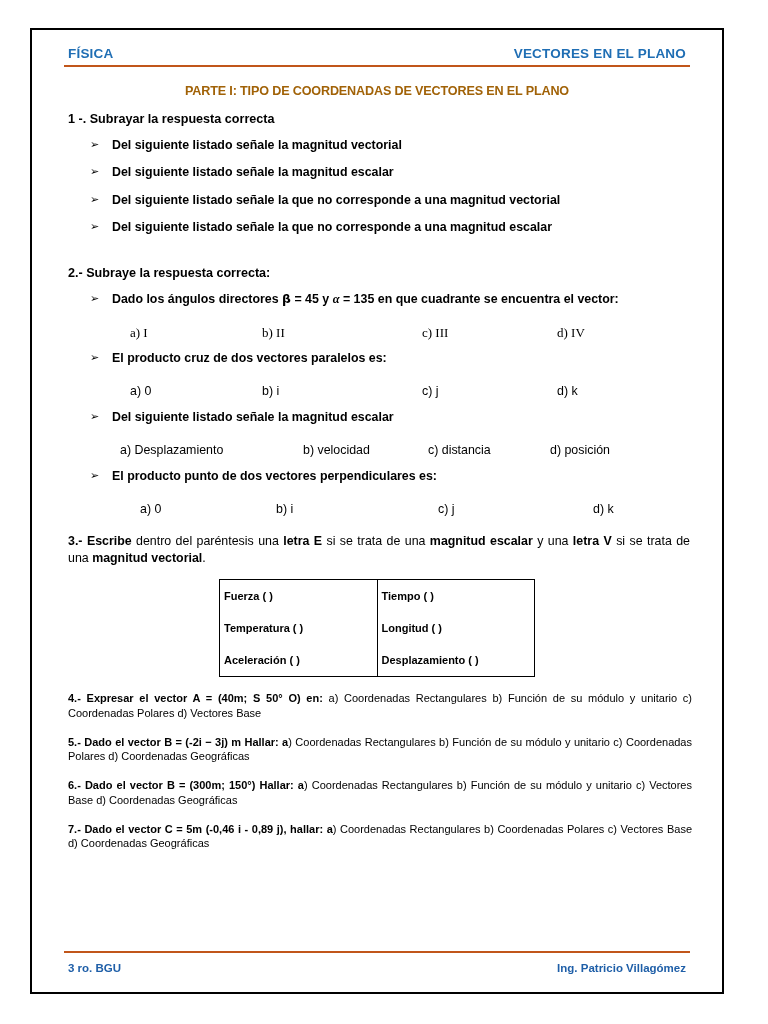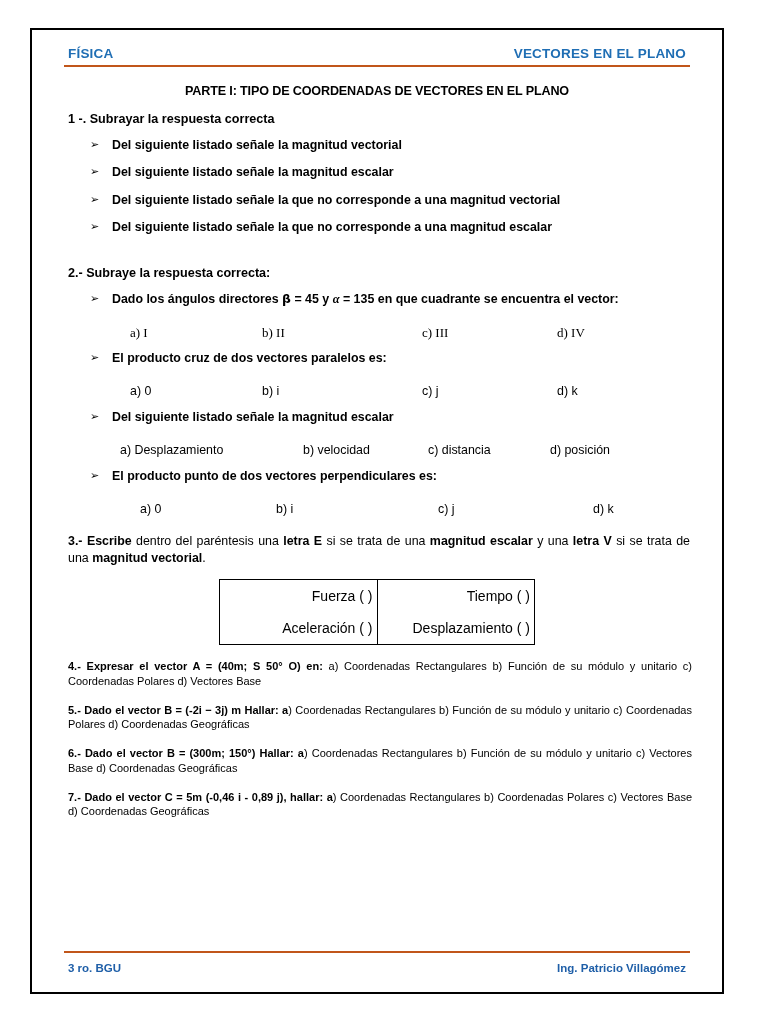--- a/index.html
+++ b/index.html
@@ -50,21 +50,21 @@
   }
   .rule {
     height: 0;
     border-top: 2px solid #c1561a;
     margin: 4px 6px 0 6px;
   }
 
   
   .part-title {
     text-align: center;
-    color: #000000;
+    color: #a16207;
     font-weight: bold;
     font-size: 12.6px;
     margin: 17px 0 0 0;
     letter-spacing: -0.15px;
   }
 
   
   .q-head {
     font-weight: bold;
     font-size: 12.6px;
@@ -128,24 +128,25 @@
   }
   table.mag {
     border-collapse: collapse;
     border: 1px solid #000000;
     width: 316px;
     table-layout: fixed;
   }
   table.mag td {
     border: 0;
     border-left: 1px solid #000000;
-    text-align: right;
-    font-size: 14px;
+    text-align: left;
+    font-size: 11px;
     padding: 6px 4px;
     height: 20px;
+    font-weight: bold;
   }
   table.mag td:first-child { border-left: 0; }
 
   
   .ex {
     font-size: 11px;
     line-height: 1.34;
     margin: 14px 0 0 10px;
     text-align: justify;
     padding-right: 4px;
@@ -259,20 +260,24 @@
     </div>
 
     <div class="tbl-wrap">
       <table class="mag">
         <tbody>
           <tr>
             <td>Fuerza   (  )</td>
             <td>Tiempo (   )</td>
           </tr>
           <tr>
+            <td>Temperatura    (   )</td>
+            <td>Longitud (   )</td>
+          </tr>
+          <tr>
             <td>Aceleración (   )</td>
             <td>Desplazamiento (  )</td>
           </tr>
         </tbody>
       </table>
     </div>
 
     <div class="ex">
       <b>4.- Expresar el vector A = (40m; S 50° O) en:</b><span>   a) Coordenadas Rectangulares b) Función de su módulo y unitario    c) Coordenadas Polares   d) Vectores Base</span>
     </div>

